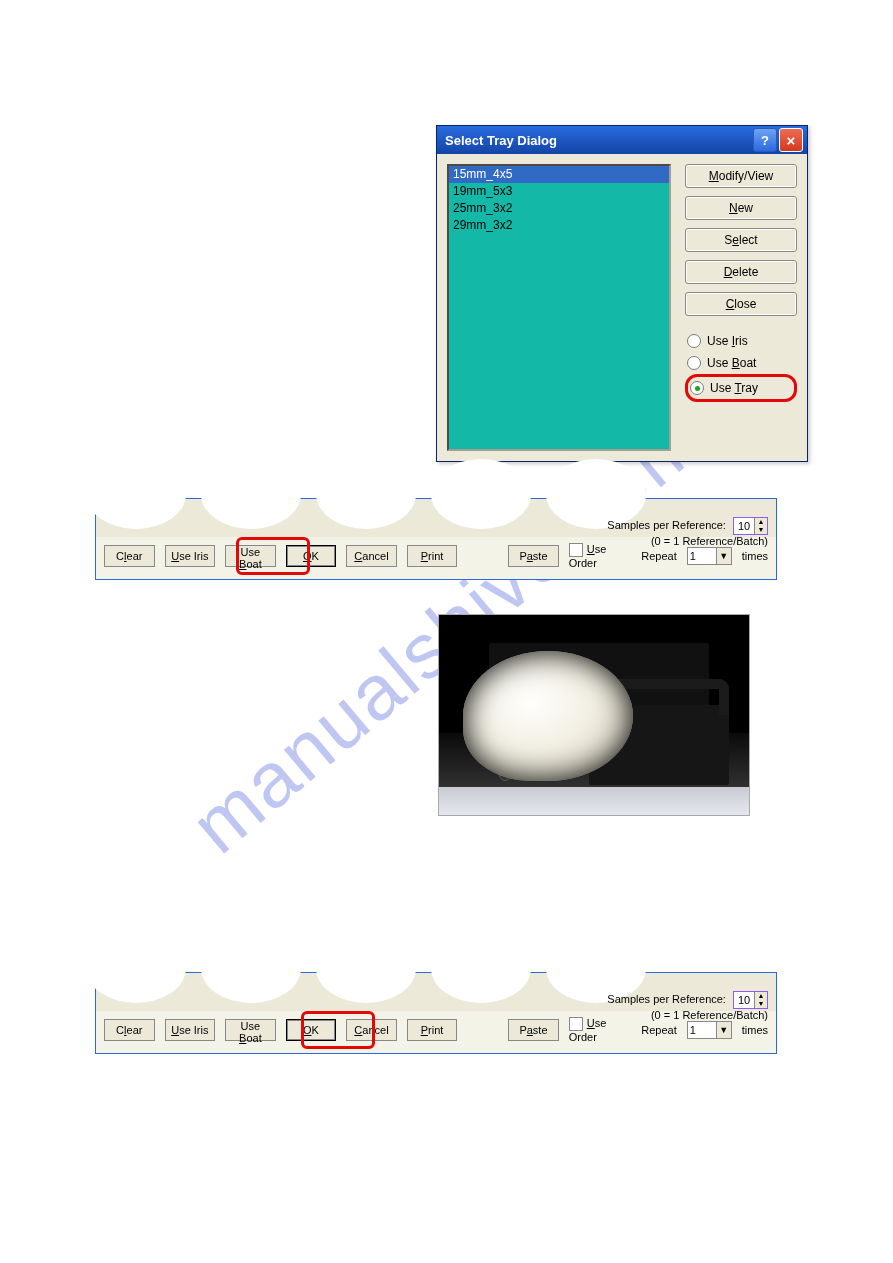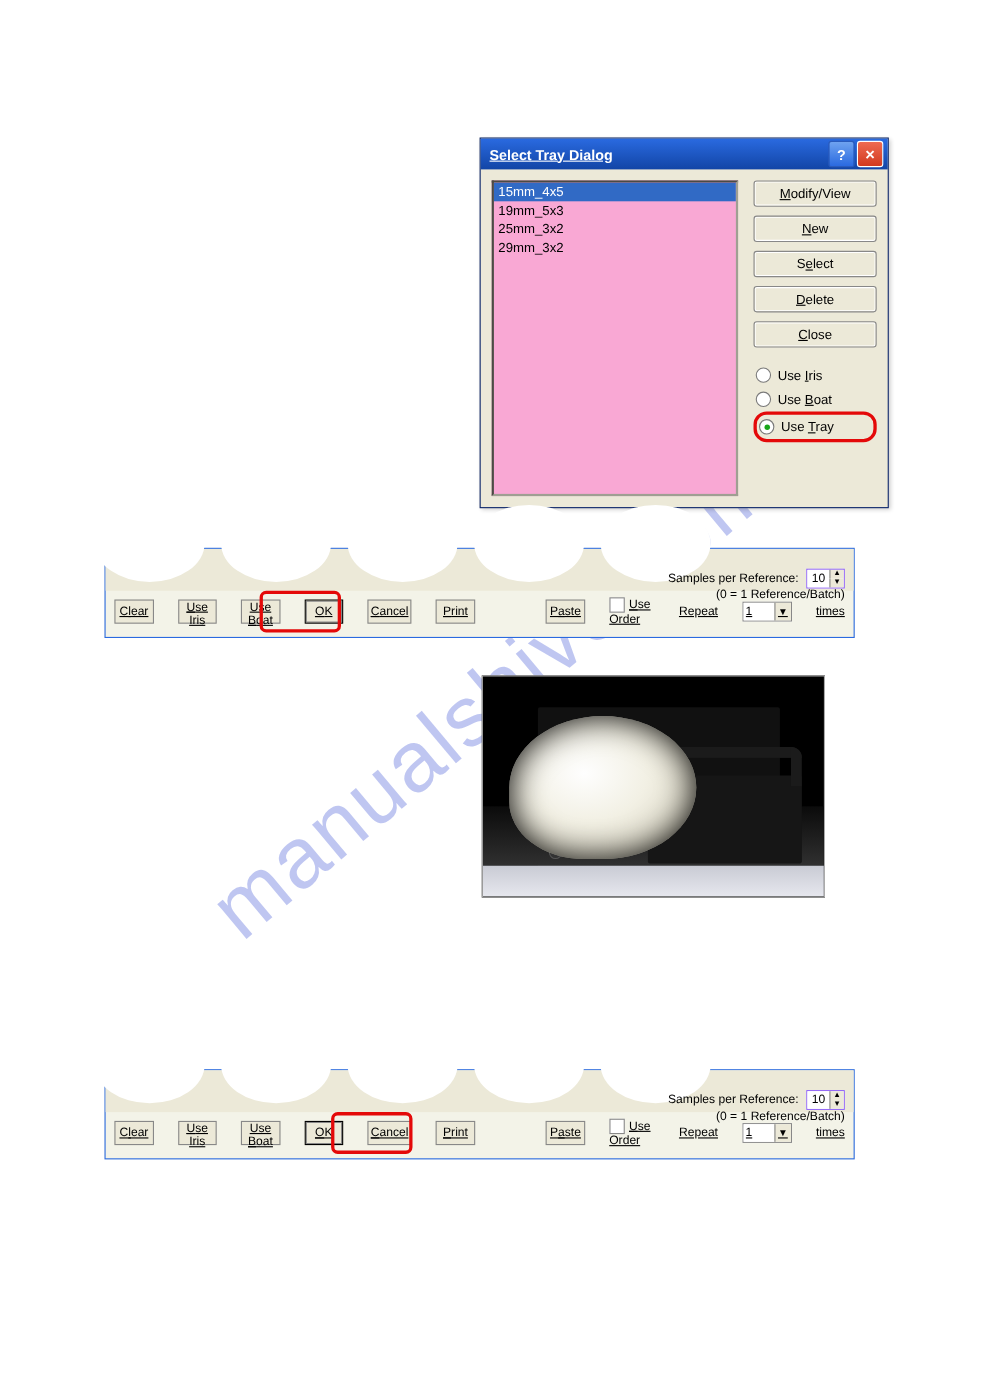--- a/index.html
+++ b/index.html
@@ -39,41 +39,41 @@
   .titlebar {
     height: 28px;
     background: linear-gradient(to bottom, #2a6ae0 0%, #1245a6 100%);
     display: flex;
     align-items: center;
     padding: 0 4px 0 8px;
     color: #fff;
     font-weight: bold;
     font-size: 13px;
   }
-  .titlebar .title { flex: 1; text-decoration: underline; }
+  .titlebar .title { flex: 1; }
   .titlebar .tbtn {
     width: 22px; height: 22px;
     margin-left: 2px;
     display: flex; align-items: center; justify-content: center;
     border-radius: 3px;
     font-weight: bold;
   }
   .tbtn.help { background: linear-gradient(#6fa3f0,#2a6ae0); border:1px solid #2a5bbc; color:#fff; }
   .tbtn.close { background: linear-gradient(#ef6b52,#d23a1f); border:1px solid #fff; color:#fff; font-size:15px; }
 
   .dialog-body {
     display: flex;
     padding: 10px;
     gap: 14px;
     height: calc(100% - 28px);
     box-sizing: border-box;
   }
   .listbox {
     flex: 1;
-    background: #f9a8d4;
+    background: #14b8a6;
     border: 2px inset #9f9f92;
     overflow: auto;
     line-height: 17px;
     font-size: 12px;
   }
   .listbox div { padding: 0 4px; }
   .listbox .sel { background: #316ac5; color: #fff; }
 
   .side {
     width: 112px;
@@ -147,21 +147,21 @@
   }
   .spin input {
     width: 20px; border:none; font-size:11px; text-align:center; padding:0;
   }
   .spin .btns { display:flex; flex-direction:column; }
   .spin .btns div { width:12px;height:8px;background:#ece9d8;border-left:1px solid #888;font-size:7px;text-align:center;line-height:7px; }
 
   .btnrow {
     position: absolute;
     left: 8px; bottom: 10px; right: 8px;
-    display: flex; gap: 22px; align-items: center; text-decoration: underline;
+    display: flex; gap: 10px; align-items: center;
   }
   .btnrow button.win {
     height: 22px;
     width: 55px;
     background: #ece9d8;
     border: 1px solid #888;
     font-size: 11px;
     padding: 0 2px;
   }
   .btnrow .gap { width: 34px; }

